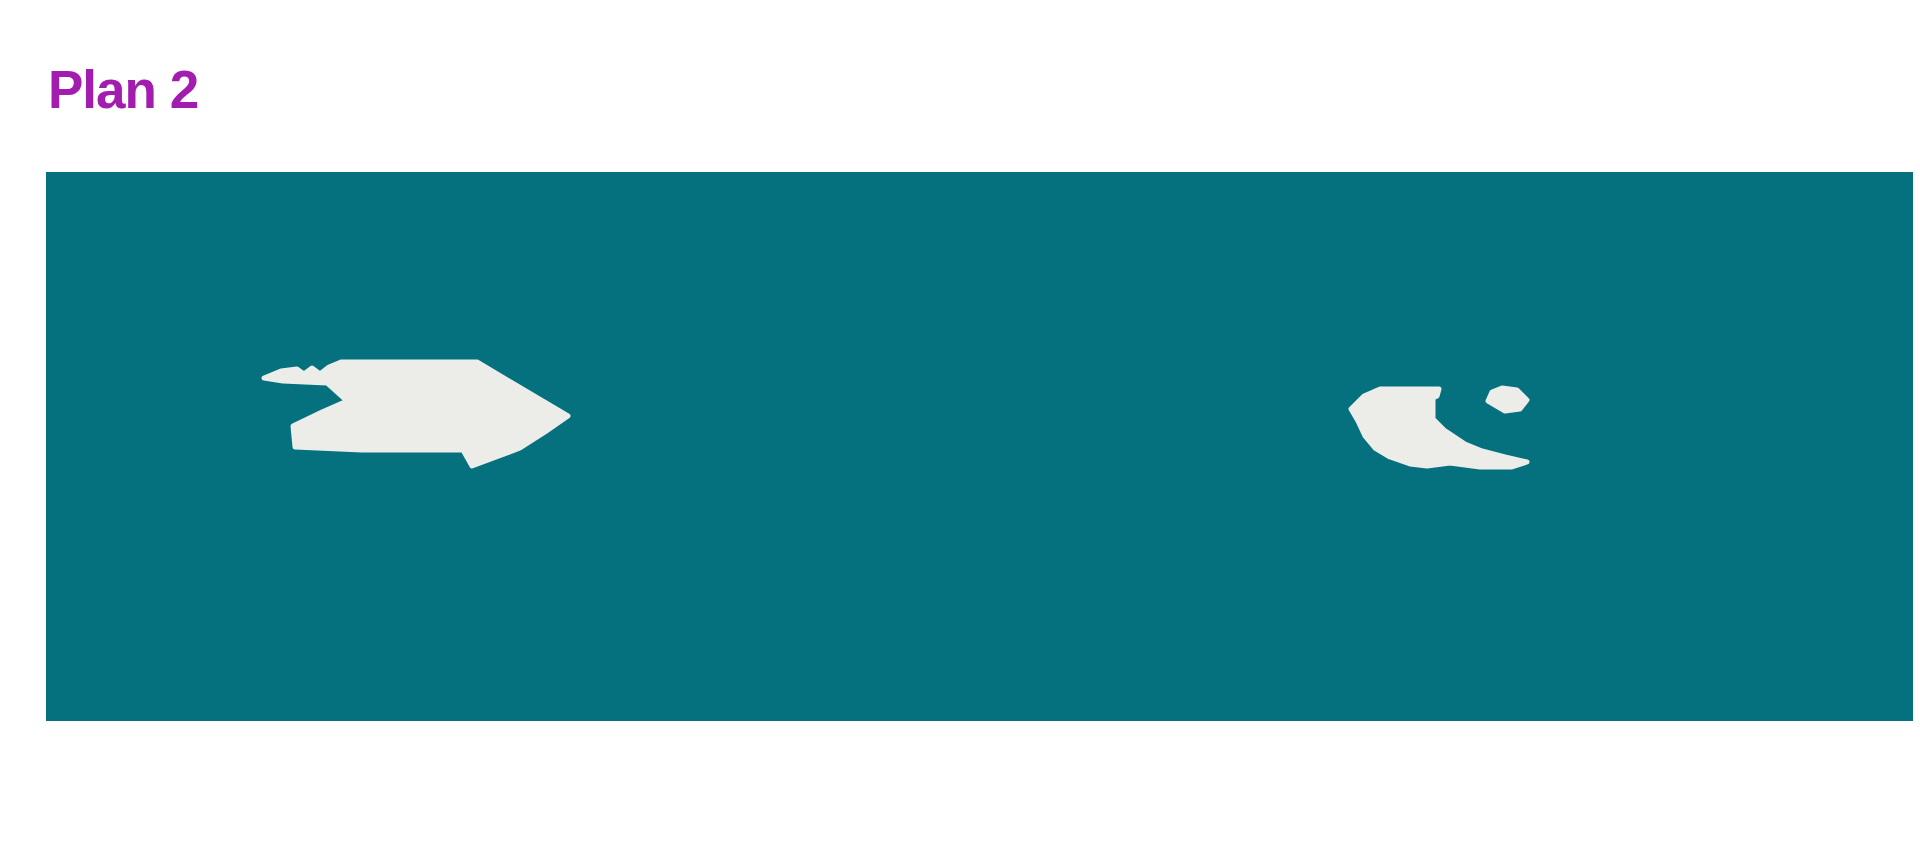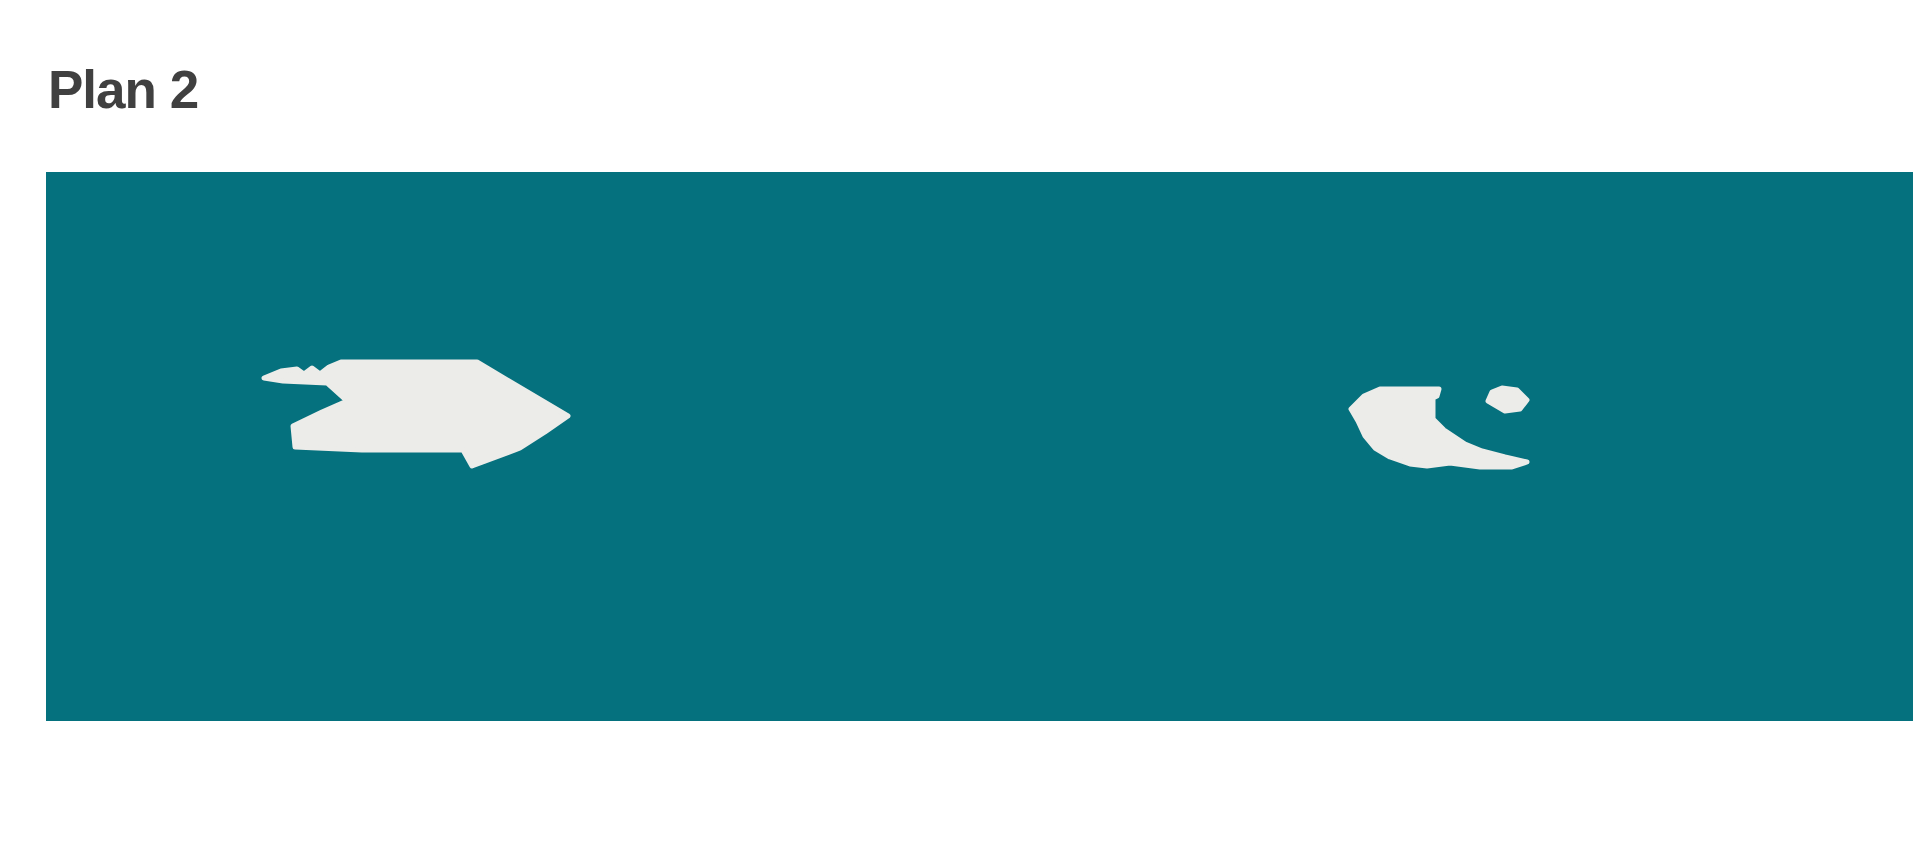--- a/index.html
+++ b/index.html
@@ -37,21 +37,21 @@
     height: 100%;
   }
   .lake {
     stroke-width: 5;
     stroke-linejoin: round;
   }
 </style>
 </head>
 <body>
 
-<h1 class="page-title" style="color: #404040;">Plan 2</h1>
+<h1 class="page-title" style="color: #a21caf;">Plan 2</h1>
 
 <div class="map-panel">
   <svg class="map-svg" preserveAspectRatio="none" viewBox="0 0 1867 549">
     <rect x="0" y="0" width="1867" height="549" fill="#05717E"></rect>
     <polygon class="lake" points="218,206 235,199 251,197 258,202 266,196 274,202 283,195 295,190 431,190 522,244 499,260 474,276 469,278 426,294 417,278 316,278 249,275 247,254 276,240 301,229 281,211 237,209" fill="#ECECE9" stroke="#ECECE9"></polygon>
     <polygon class="lake" points="1334,217 1393,217 1391,224 1387,226 1387,247 1398,258 1419,272 1436,279 1459,285 1481,290 1466,295 1434,295 1404,291 1381,294 1364,292 1344,285 1329,276 1319,264 1312,249 1305,237 1318,224" fill="#ECECE9" stroke="#ECECE9"></polygon>
     <polygon class="lake" points="1456,216 1471,218 1481,228 1474,237 1459,239 1442,229 1446,220" fill="#ECECE9" stroke="#ECECE9"></polygon>
   </svg>
 </div>
 

